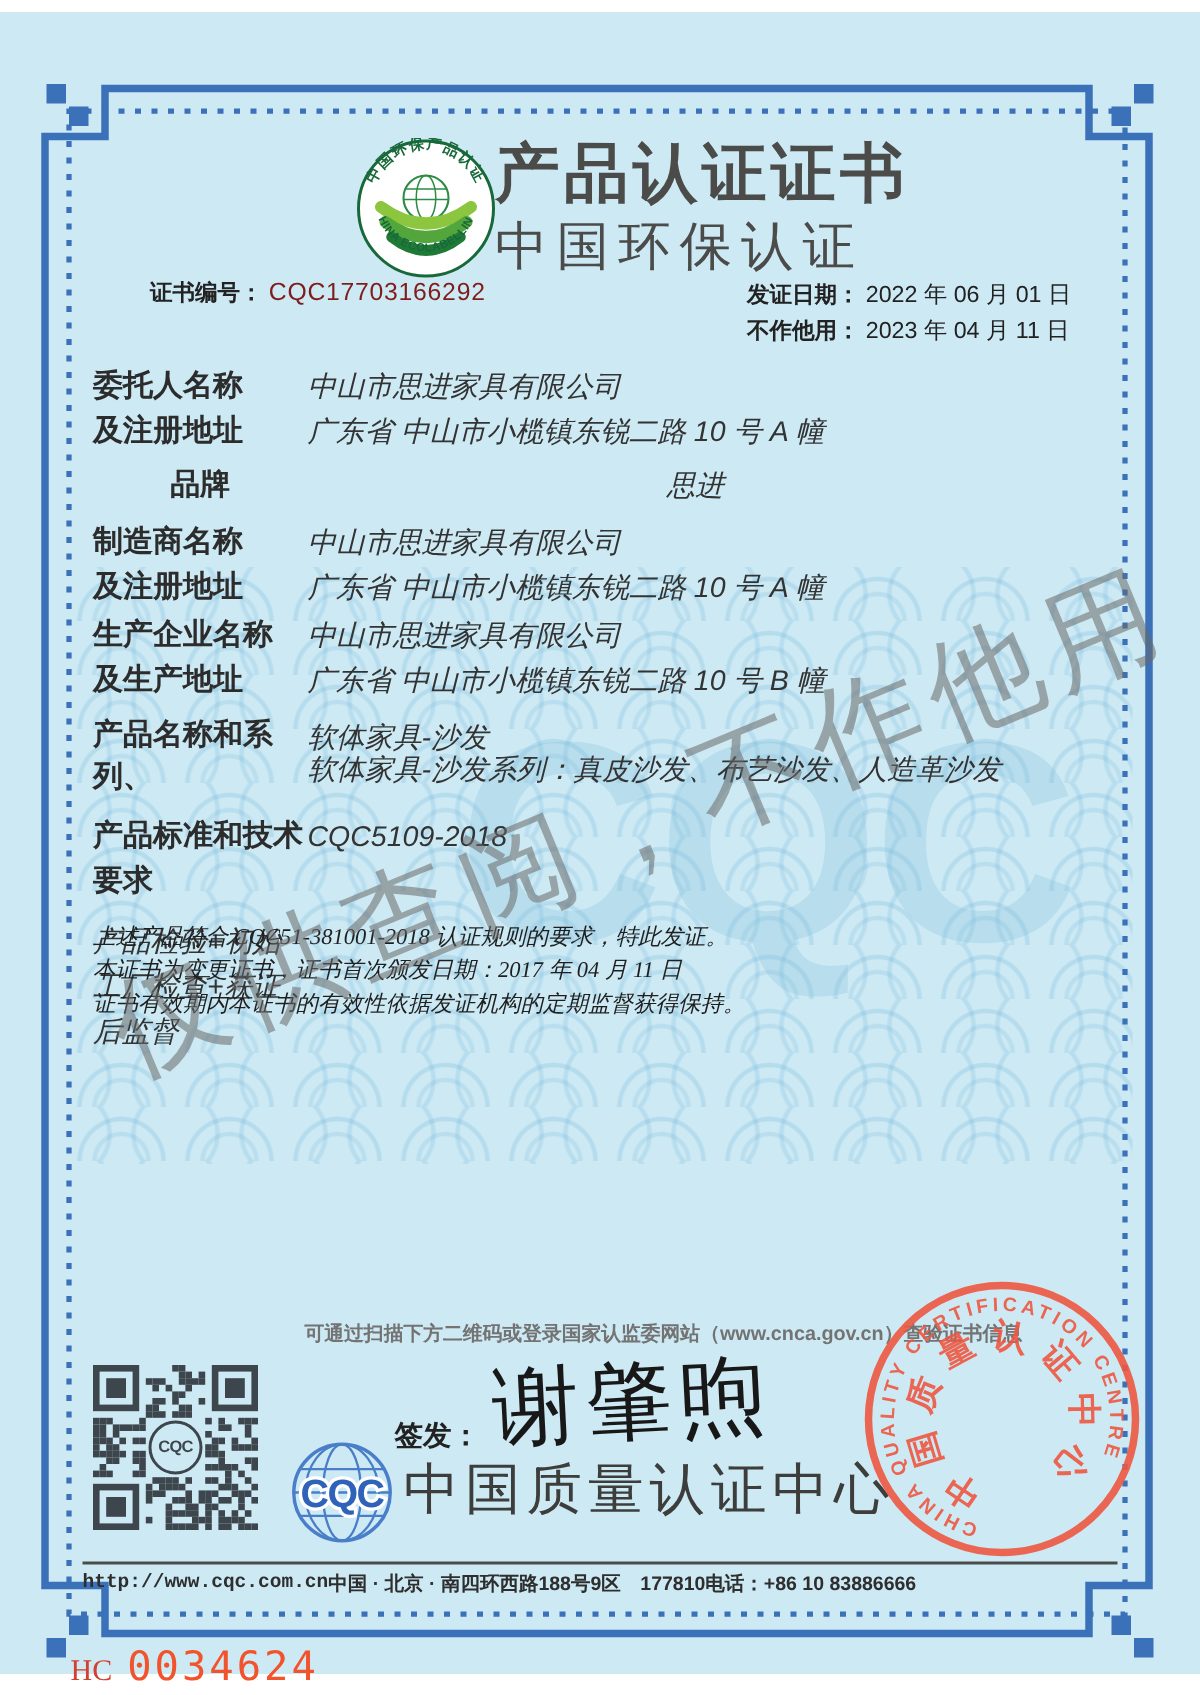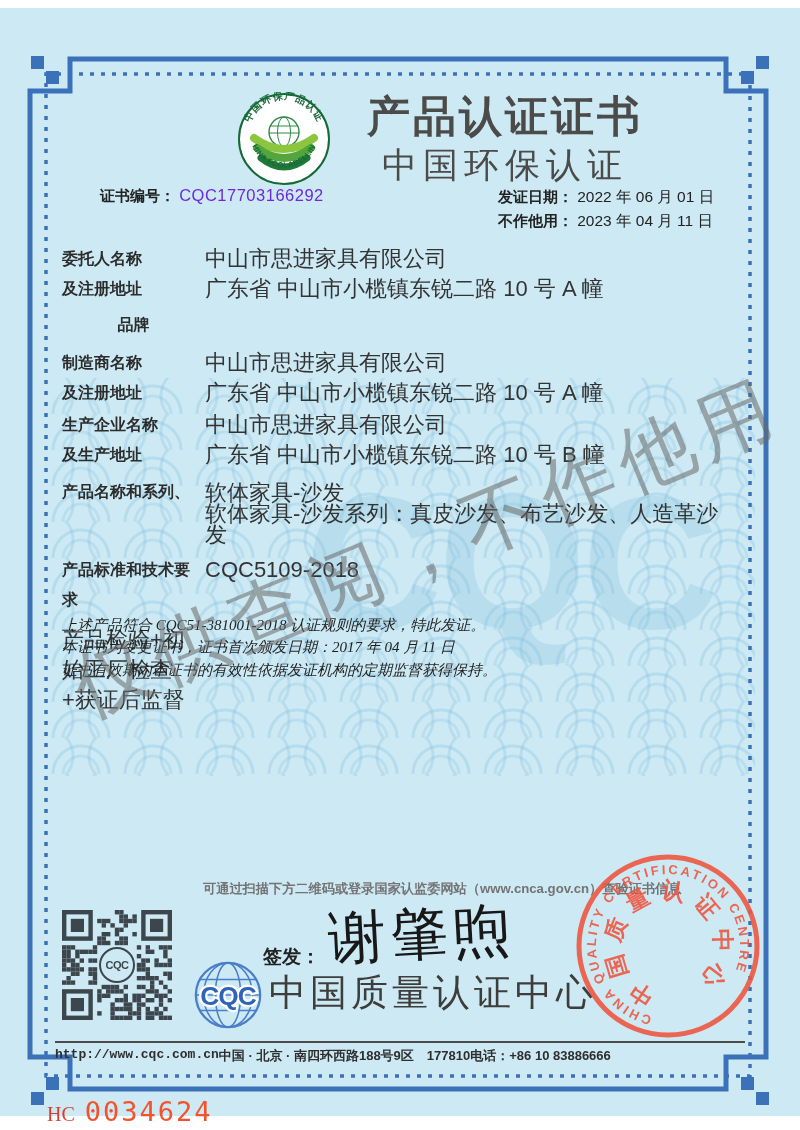--- a/index.html
+++ b/index.html
@@ -10,35 +10,35 @@
   .paper::before{content:"";position:absolute;left:45px;right:45px;top:370px;bottom:340px;
     background-image:
       radial-gradient(circle at 50% 100%, rgba(96,170,212,0) 26px, rgba(96,170,212,.22) 27px, rgba(96,170,212,.22) 29px, rgba(96,170,212,0) 30px),
       radial-gradient(circle at 50% 100%, rgba(96,170,212,0) 16px, rgba(96,170,212,.18) 17px, rgba(96,170,212,.18) 19px, rgba(96,170,212,0) 20px),
       radial-gradient(circle at 0% 50%,  rgba(96,170,212,0) 26px, rgba(96,170,212,.20) 27px, rgba(96,170,212,.20) 29px, rgba(96,170,212,0) 30px),
       radial-gradient(circle at 100% 50%,rgba(96,170,212,0) 26px, rgba(96,170,212,.20) 27px, rgba(96,170,212,.20) 29px, rgba(96,170,212,0) 30px);
     background-size:72px 36px;pointer-events:none;}
   .frame-svg{position:absolute;left:0;top:0;pointer-events:none;}
   
   .eco-logo{position:absolute;left:237px;top:84px;width:94px;height:94px;}
-  .title-block{position:absolute;left:330px;top:82px;width:350px;text-align:center;color:#4b4b4a;}
+  .title-block{position:absolute;left:330px;top:82px;width:350px;text-align:left;color:#4b4b4a;}
   .cert-title{font-size:43px;font-weight:bold;letter-spacing:3px;line-height:52px;white-space:nowrap;}
   .cert-subtitle{font-size:35px;letter-spacing:6px;line-height:42px;margin-top:2px;white-space:nowrap;}
   .kai{font-family:"Liberation Serif",serif;}
   .certno-line{position:absolute;left:100px;top:178px;font-size:15px;white-space:nowrap;}
   .certno-line .lbl{font-weight:bold;color:#222;}
-  .certno-line .val{font-family:"Liberation Sans",sans-serif;font-size:16.5px;letter-spacing:.5px;color:#6d28d9;}
+  .certno-line .val{font-family:"Liberation Sans",sans-serif;font-size:16.5px;letter-spacing:.5px;color:#7f1d1d;}
   .dates-block{position:absolute;left:498px;top:177px;font-size:15px;line-height:23px;color:#222;white-space:nowrap;}
   .dates-block .lbl{font-weight:bold;}
   .dates-block .val{font-family:"Liberation Sans",sans-serif;font-size:15.5px;}
   
   .rows{position:absolute;left:62px;top:236px;width:660px;color:#2c2c2c;}
   .row{display:grid;grid-template-columns:143px 1fr;align-items:start;}
-  .row .lab{font-weight:bold;font-size:16px;line-height:30px;}
-  .row .val{font-size:22px;line-height:30px;color:#333;}
+  .row .lab{font-weight:bold;font-size:20px;line-height:30px;font-family:Liberation Mono, monospace;}
+  .row .val{font-size:19px;line-height:30px;color:#333;font-style:italic;}
   .row.tight .lab{line-height:28px;}
   .row.tight .val{line-height:21px;padding-top:4px;}
   .mt6{margin-top:6px;text-align:center;} .mt8{margin-top:8px;} .mt10{margin-top:10px;} .mt2{margin-top:2px;}
   .statements{position:absolute;left:62px;top:606px;width:670px;
     font-family:"Liberation Serif",serif;font-style:italic;font-size:15px;line-height:22.4px;color:#1f1f1f;}
   
   .wm-diagonal{position:absolute;left:58px;top:638px;font-family:"Liberation Serif",serif;
     font-size:76px;letter-spacing:8px;color:rgba(105,105,105,.55);white-space:nowrap;
     transform:rotate(-22.5deg);transform-origin:0 0;pointer-events:none;z-index:6;}
   .wm-center{position:absolute;left:305px;top:445px;font-size:190px;font-weight:bold;
@@ -135,20 +135,21 @@
         <div>委托人名称</div>
         <div>及注册地址</div>
       </div>
       <div class="val">
         <div>中山市思进家具有限公司</div>
         <div>广东省 中山市小榄镇东锐二路 10 号 A 幢</div>
       </div>
     </div>
     <div class="row mt6">
       <div class="lab">品牌</div>
+      <div class="val">思进</div>
     </div>
     <div class="row mt8">
       <div class="lab">
         <div>制造商名称</div>
         <div>及注册地址</div>
       </div>
       <div class="val">
         <div>中山市思进家具有限公司</div>
         <div>广东省 中山市小榄镇东锐二路 10 号 A 幢</div>
       </div>

